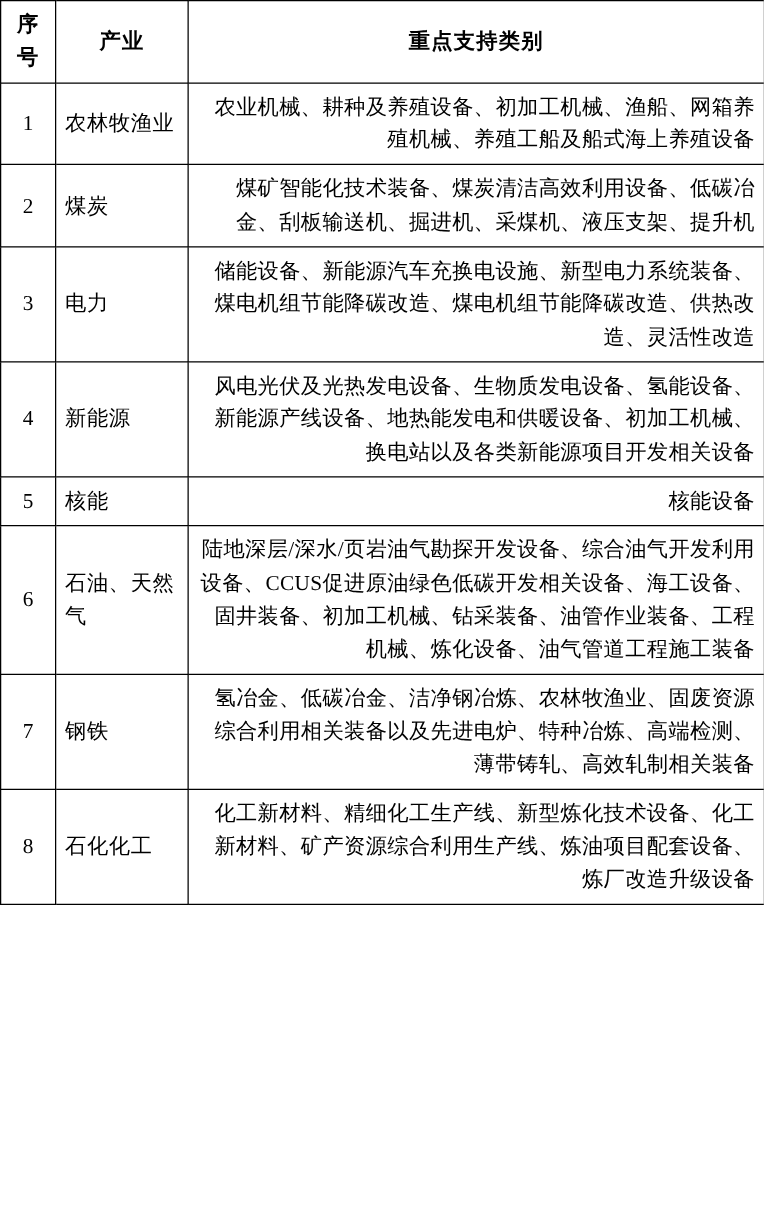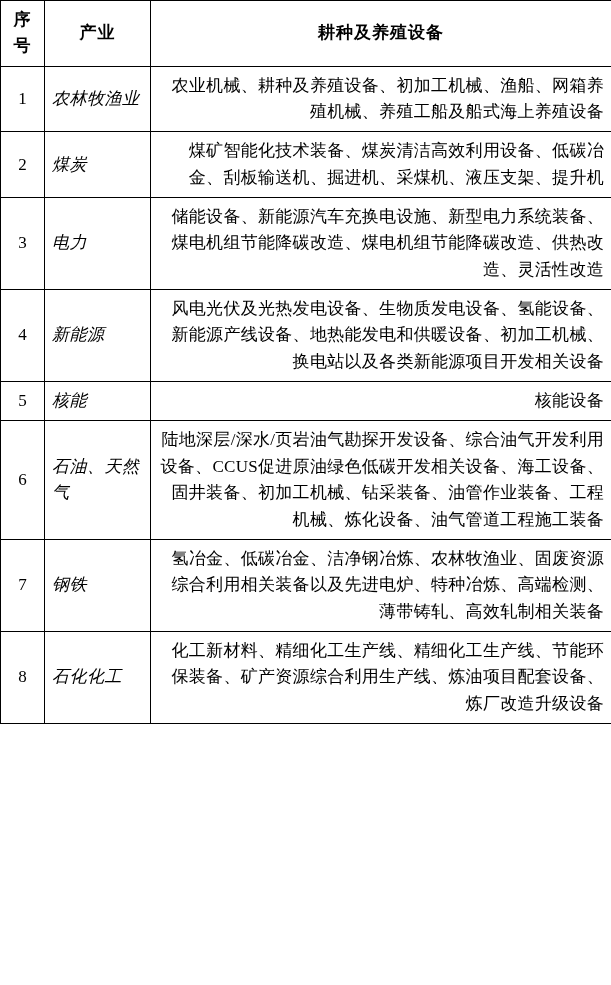--- a/index.html
+++ b/index.html
@@ -52,21 +52,20 @@
     display: block;
   }
   td.cell-num {
     text-align: center;
     font-size: 17px;
   }
   td.cell-ind {
     text-align: left;
     font-size: 17px;
     letter-spacing: 0.5px;
-    font-style: italic;
   }
   td.cell-cat {
     text-align: right;
     font-size: 17px;
     letter-spacing: 0.3px;
     line-height: 1.62;
   }
   td.cell-cat.single {
     white-space: nowrap;
     margin-left: 48px;
@@ -82,21 +81,21 @@
       <col class="c-ind">
       <col class="c-cat">
     </colgroup>
     <thead>
       <tr>
         <th class="head-num">
           <span class="ch">序</span>
           <span class="ch">号</span>
         </th>
         <th>产业</th>
-        <th>耕种及养殖设备</th>
+        <th>重点支持类别</th>
       </tr>
     </thead>
     <tbody>
       <tr>
         <td class="cell-num">1</td>
         <td class="cell-ind">农林牧渔业</td>
         <td class="cell-cat">农业机械、耕种及养殖设备、初加工机械、渔船、网箱养殖机械、养殖工船及船式海上养殖设备</td>
       </tr>
       <tr>
         <td class="cell-num">2</td>
@@ -124,17 +123,17 @@
         <td class="cell-cat">陆地深层/深水/页岩油气勘探开发设备、综合油气开发利用设备、CCUS促进原油绿色低碳开发相关设备、海工设备、固井装备、初加工机械、钻采装备、油管作业装备、工程机械、炼化设备、油气管道工程施工装备</td>
       </tr>
       <tr>
         <td class="cell-num">7</td>
         <td class="cell-ind">钢铁</td>
         <td class="cell-cat">氢冶金、低碳冶金、洁净钢冶炼、农林牧渔业、固废资源综合利用相关装备以及先进电炉、特种冶炼、高端检测、薄带铸轧、高效轧制相关装备</td>
       </tr>
       <tr>
         <td class="cell-num">8</td>
         <td class="cell-ind">石化化工</td>
-        <td class="cell-cat">化工新材料、精细化工生产线、精细化工生产线、节能环保装备、矿产资源综合利用生产线、炼油项目配套设备、炼厂改造升级设备</td>
+        <td class="cell-cat">化工新材料、精细化工生产线、新型炼化技术设备、化工新材料、矿产资源综合利用生产线、炼油项目配套设备、炼厂改造升级设备</td>
       </tr>
     </tbody>
   </table>
 </div>
 
 </body></html>

